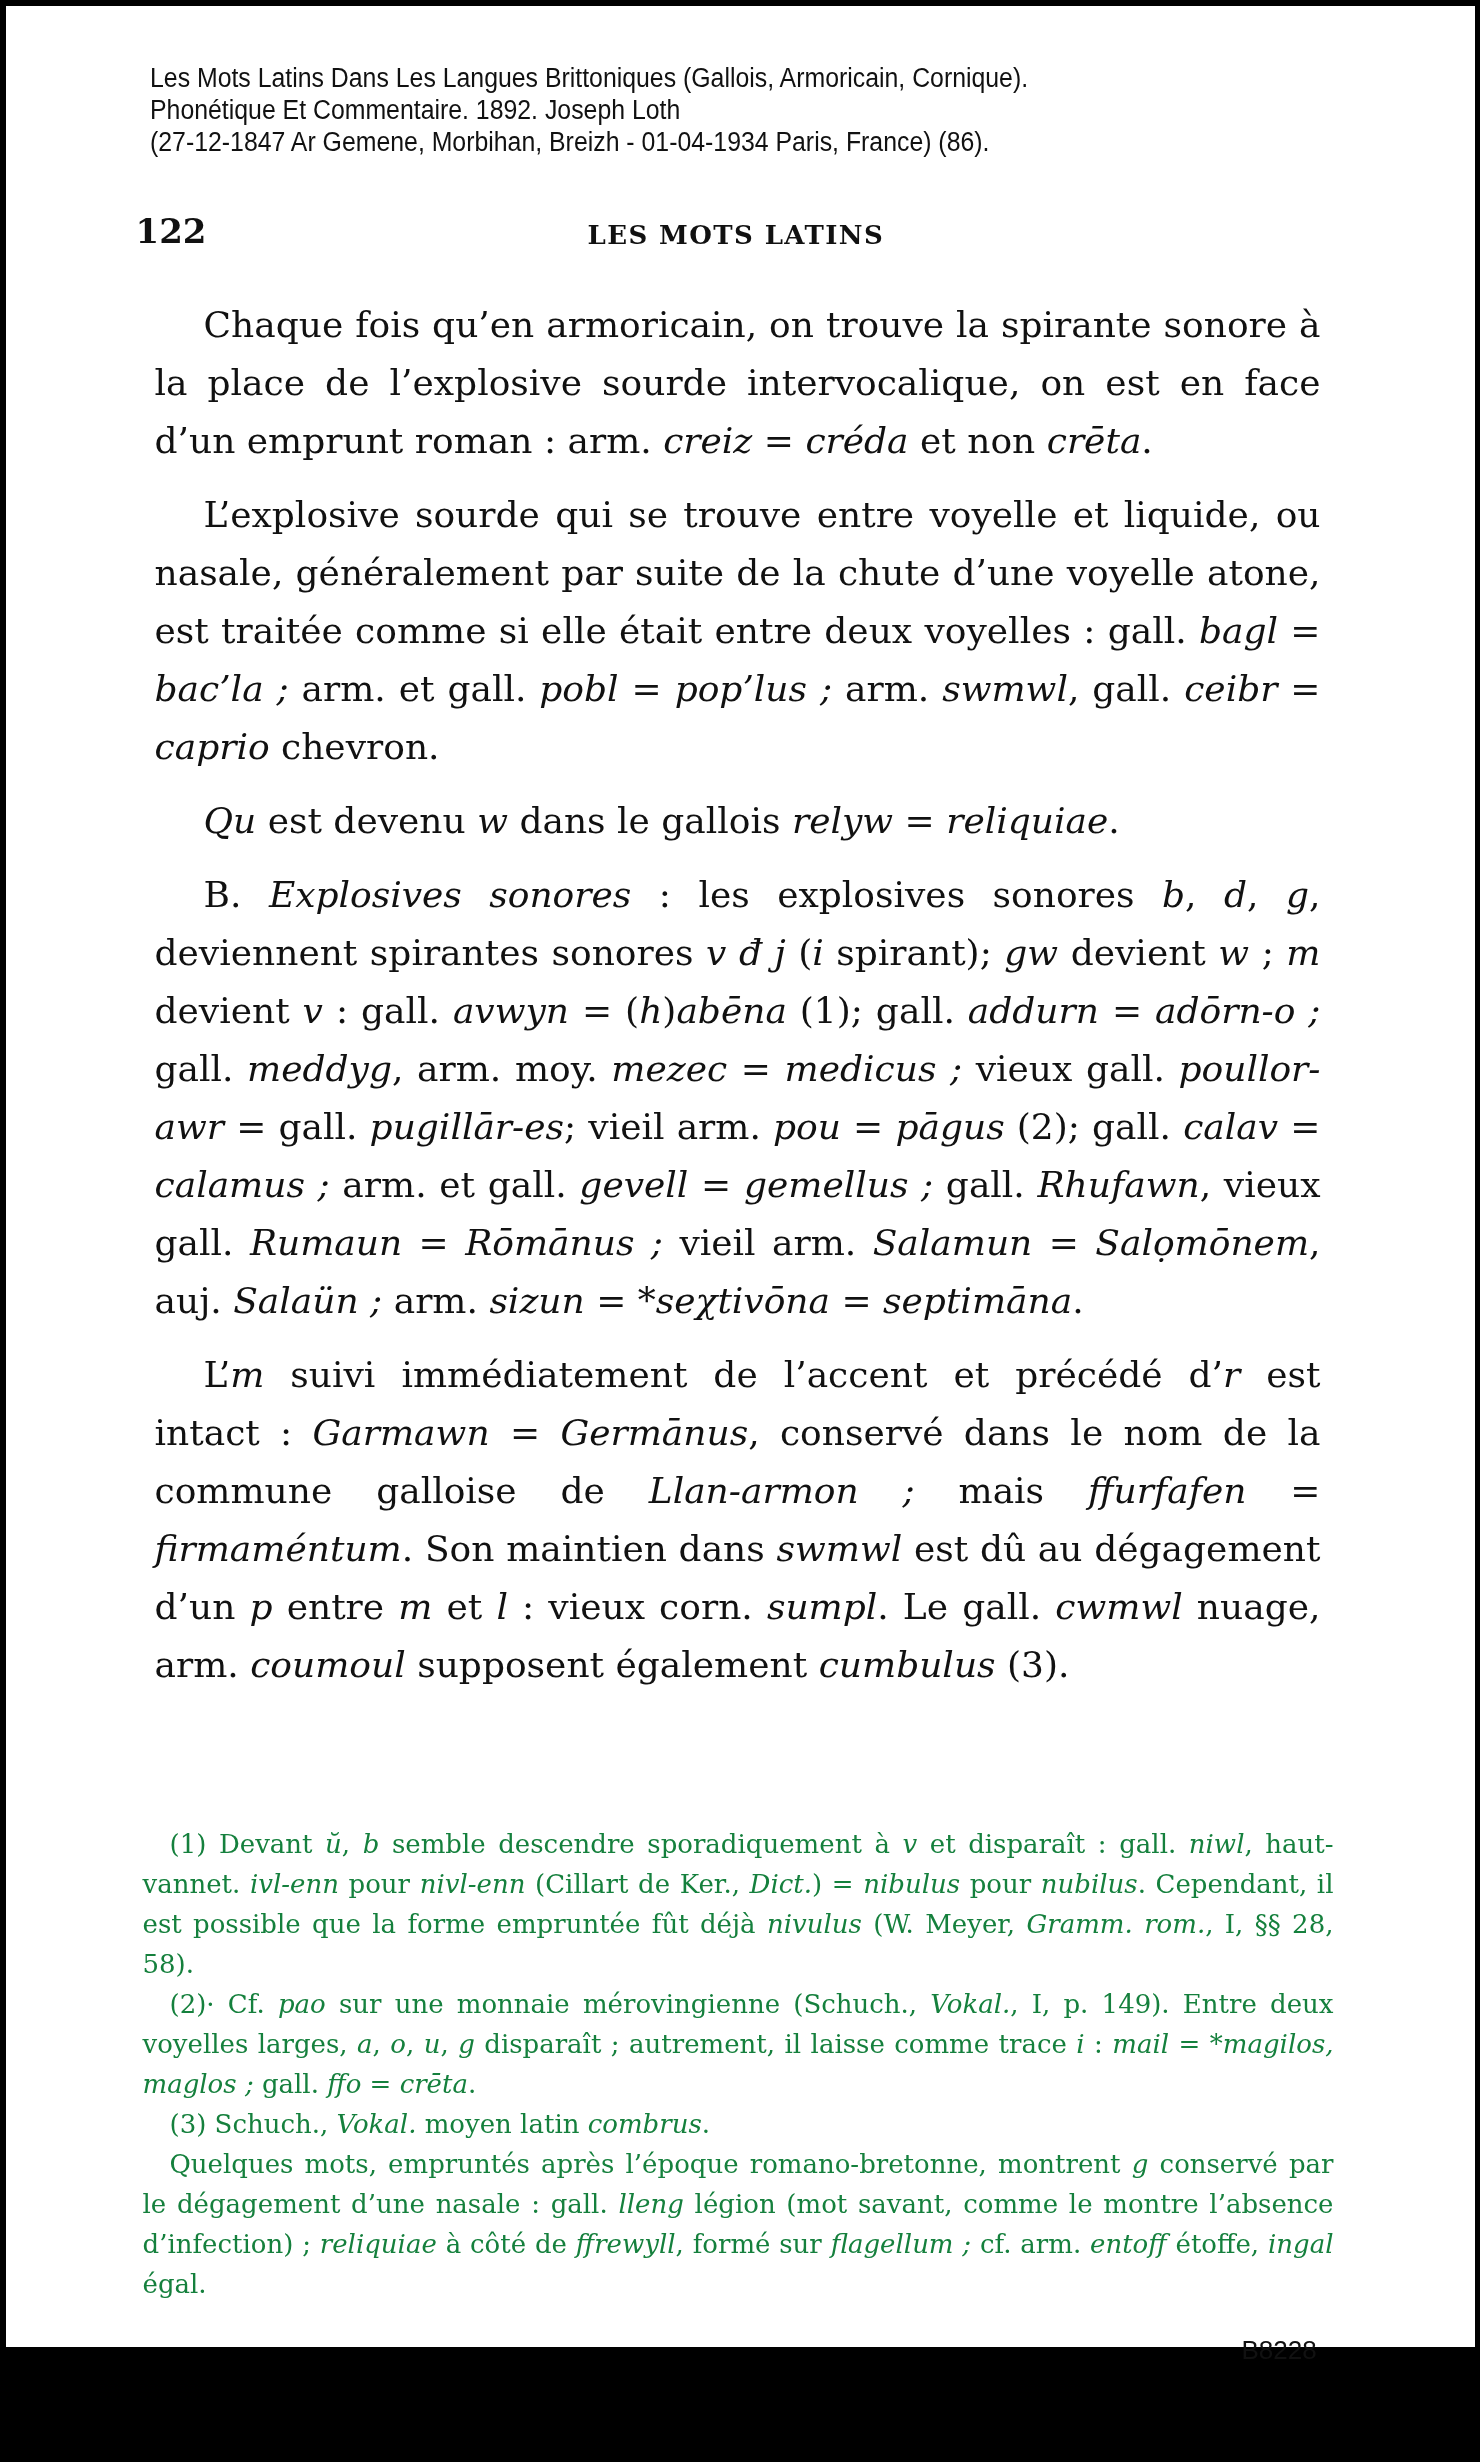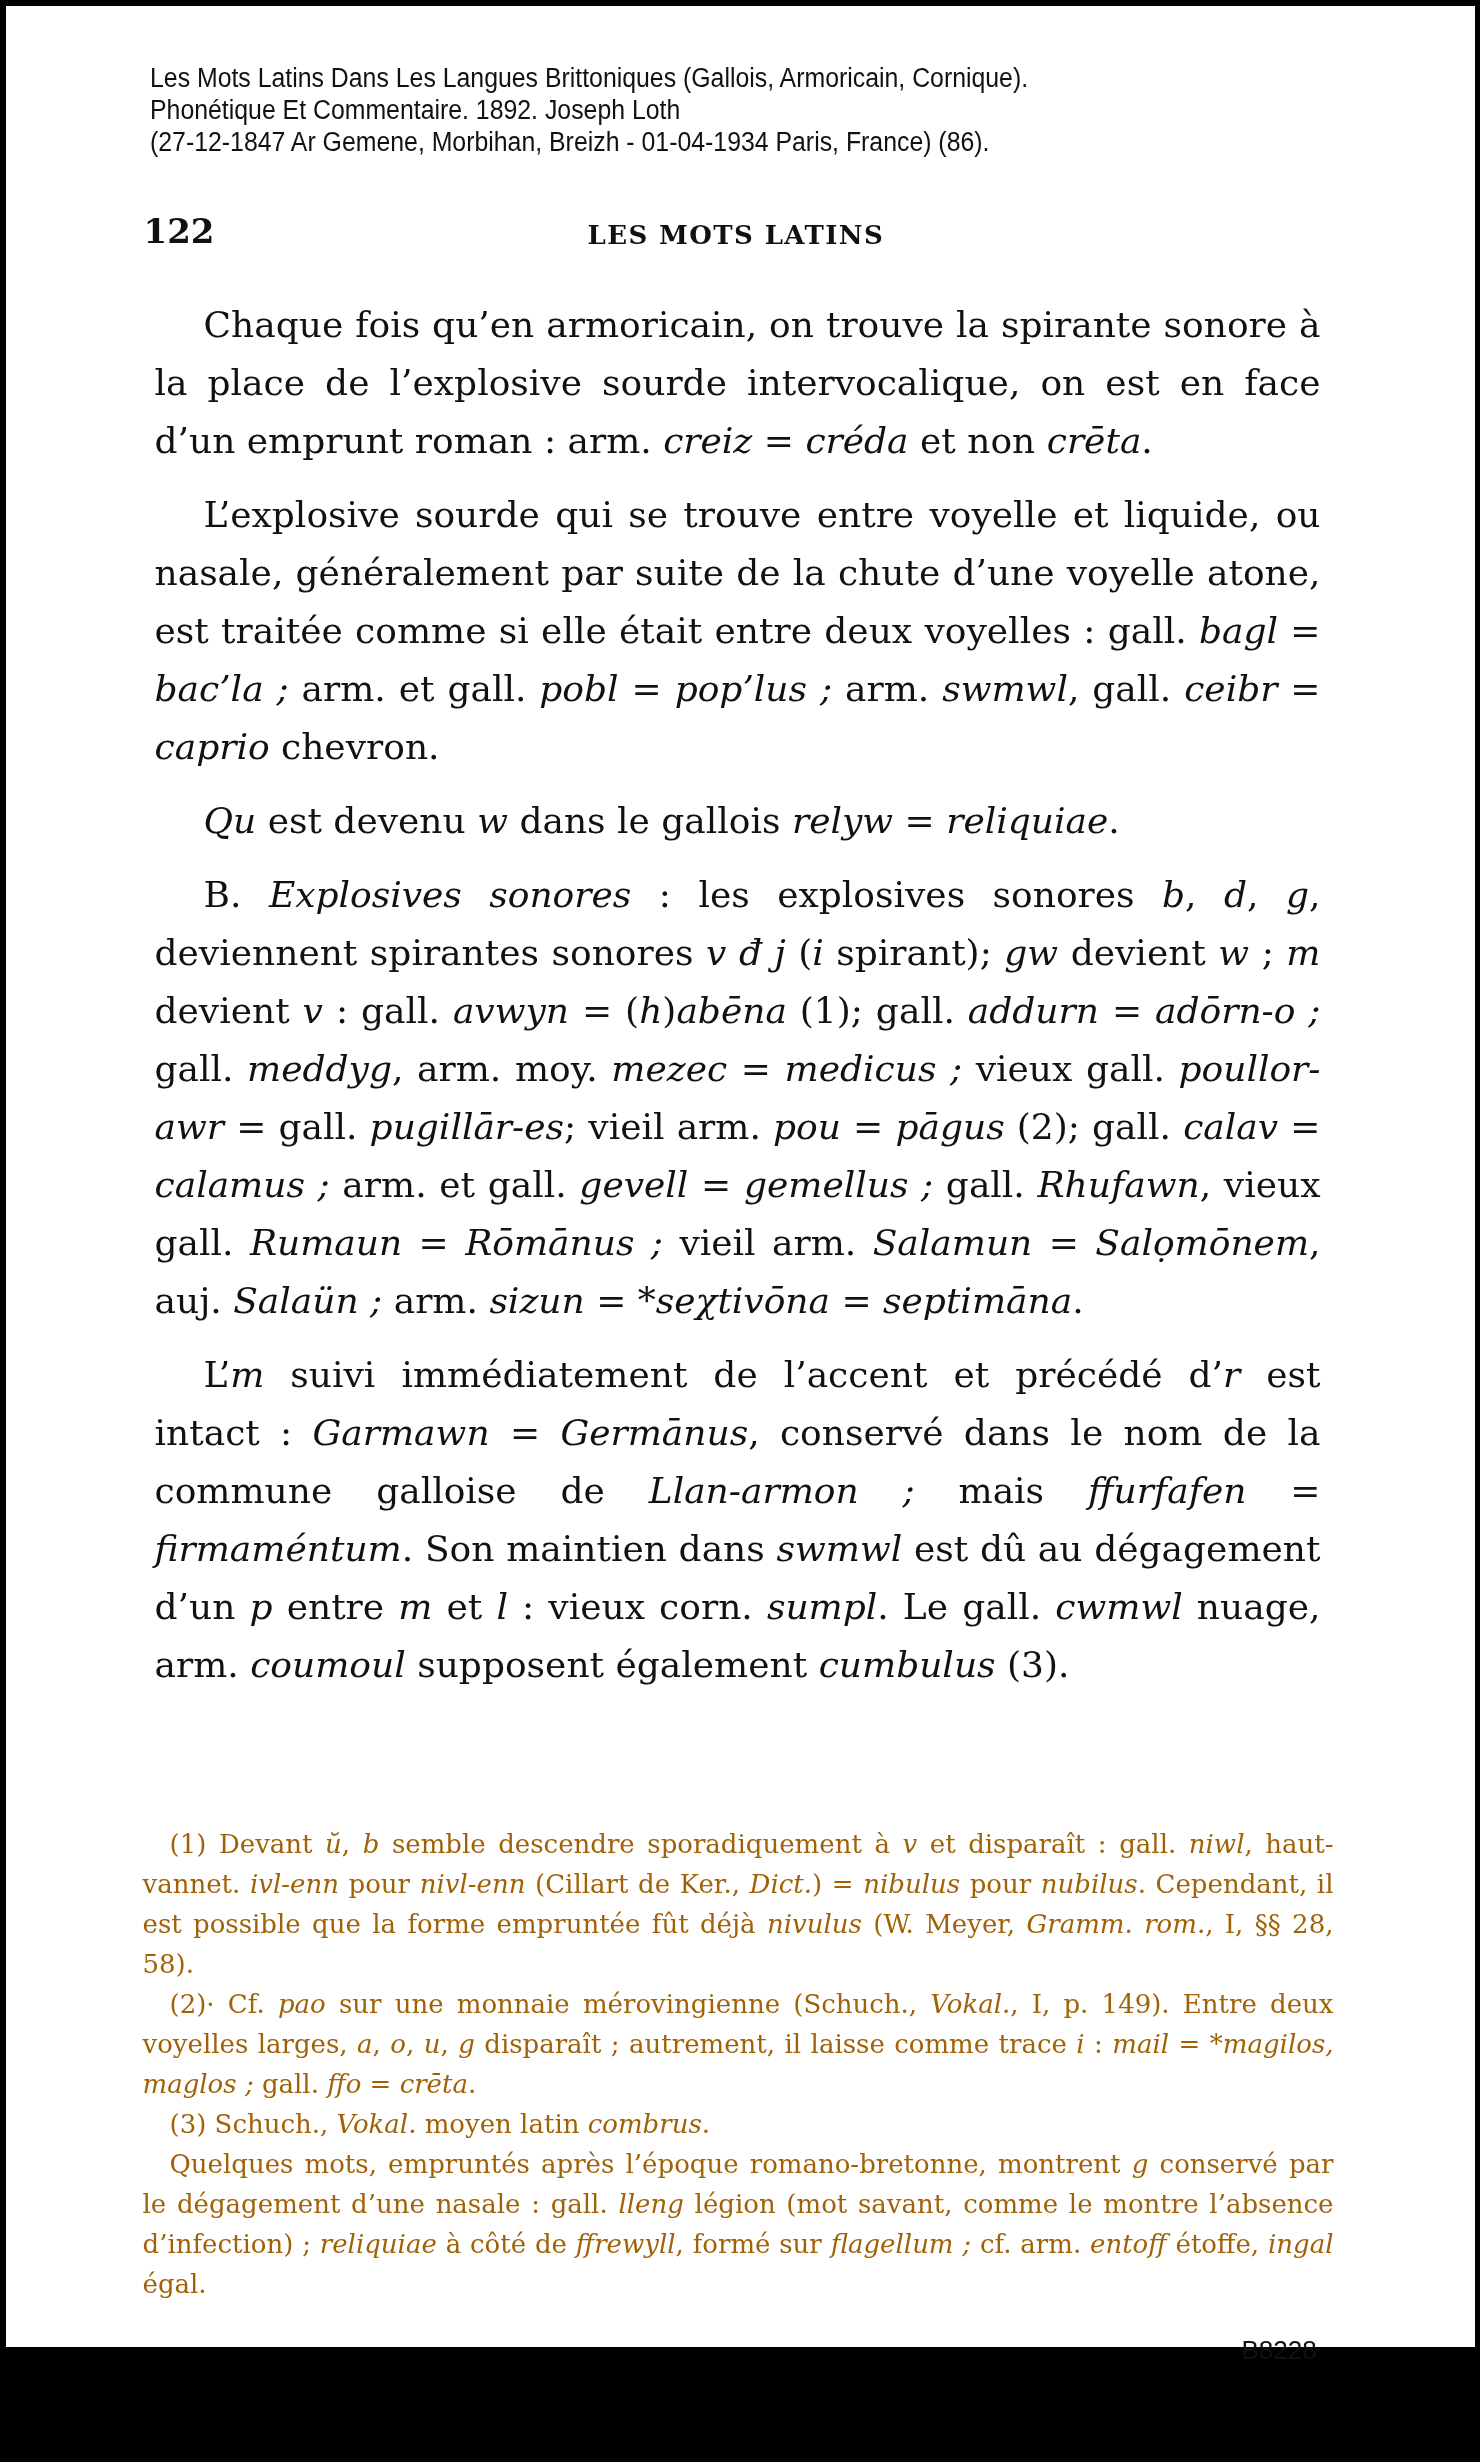--- a/index.html
+++ b/index.html
@@ -9,33 +9,33 @@
       background: #ffffff; color: #111;
     }
     .meta {
       position: absolute; left: 144px; top: 56px; width: 1232px;
       font-family: "Liberation Sans", sans-serif; font-size: 27px; line-height: 32px; color: #111;
       transform: scaleX(0.92); transform-origin: left top;
     }
     .meta div { white-space: nowrap; }
     .runhead { position: absolute; left: 130px; top: 205px; width: 1212px; height: 41px;
       font-family: "DejaVu Serif", serif; }
-    .pagenum { position: absolute; left: 8px; top: 0; font-size: 34px; font-weight: bold; }
+    .pagenum { position: absolute; left: 0; top: 0; font-size: 34px; font-weight: bold; }
     .runtitle { position: absolute; left: 452px; top: 9.6px; font-size: 26px; font-weight: bold; letter-spacing: 1.4px; }
     .body {
       position: absolute; left: 133px; top: 274px; width: 1198px;
       font-family: "DejaVu Serif", serif; font-size: 36px; line-height: 58px;
       text-align: justify; color: #111;
     }
     .body p { margin: 16px; text-indent: 49px; }
     .body i { font-style: italic; }
     .notes {
       position: absolute; left: 137px; top: 1818px; width: 1191px;
       font-family: "DejaVu Serif", serif; font-size: 26px; line-height: 40px;
-      text-align: justify; color: #a16207;
+      text-align: justify; color: #15803d;
     }
     .notes p { margin: 0; text-indent: 27px; }
     .code {
       position: absolute; left: 1236px; top: 2329px;
       font-family: "Liberation Sans", sans-serif; font-size: 26px; color: #111;
     }
   </style>
 </head>
 <body>
 

